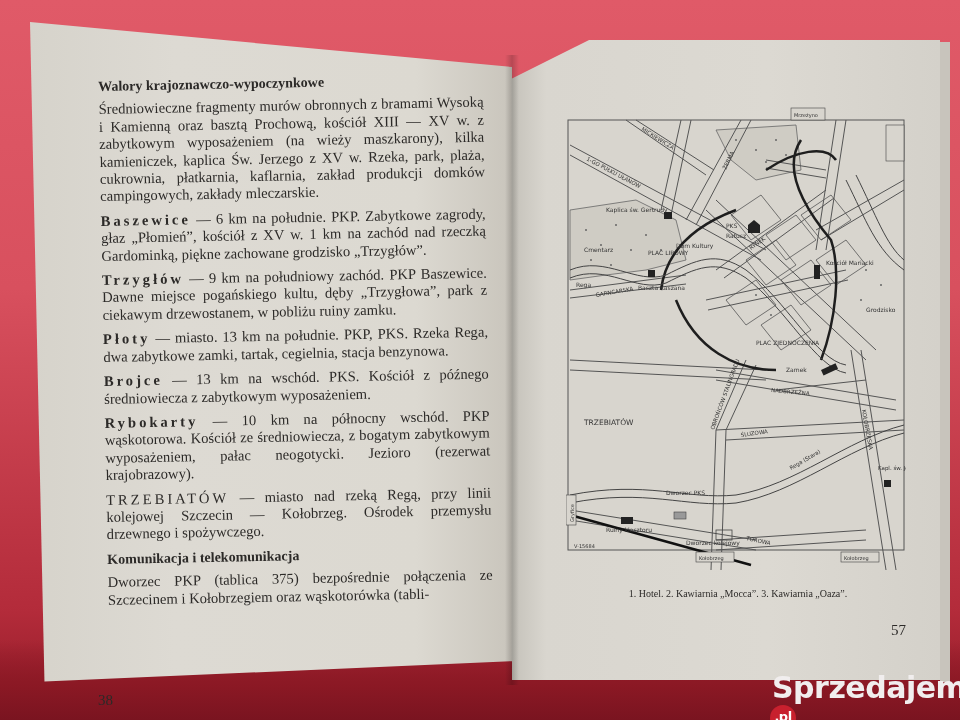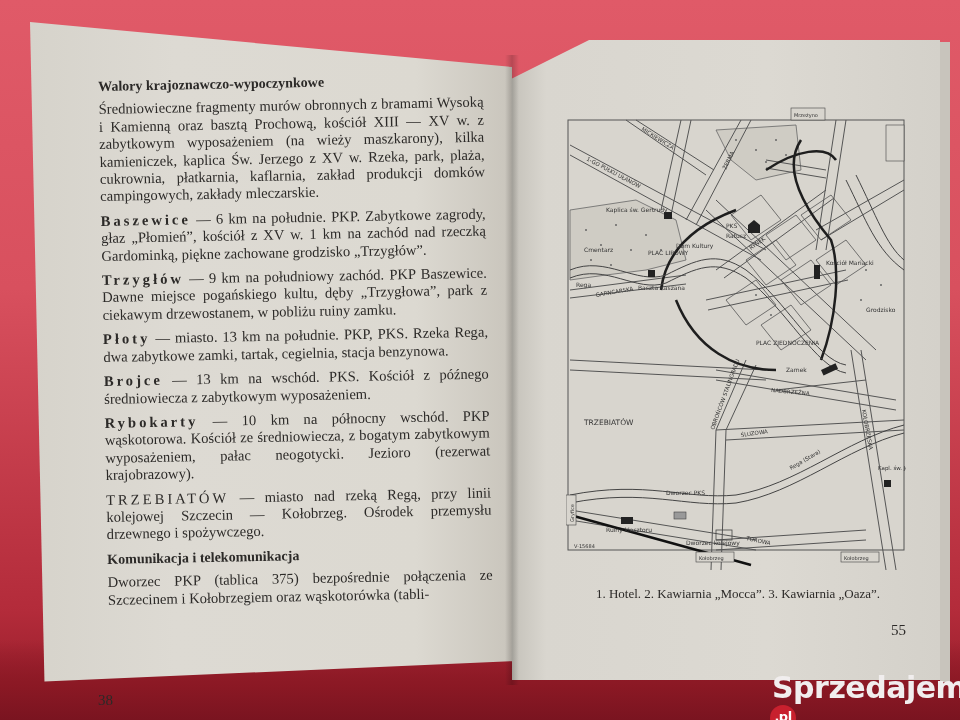--- a/index.html
+++ b/index.html
@@ -22,21 +22,21 @@
   .text-col{position:absolute;left:98px;top:78px;width:385px;color:#2c2a28;
     font-size:14.6px;line-height:17.4px;transform:rotate(-1.1deg);transform-origin:left top;}
   .text-col p{margin:0 0 7px 0;text-align:justify;}
   .h{font-weight:bold;font-size:14px;margin-bottom:6px;display:block;}
   .spaced{font-weight:bold;letter-spacing:3px;}
   .caps{letter-spacing:3px;}
   .page-num{position:absolute;font-size:15px;color:#2c2a28;}
 
   .map{position:absolute;left:566px;top:100px;width:340px;height:470px;}
   .caption{position:absolute;left:568px;top:586px;width:340px;text-align:center;
-    font-size:13px;line-height:15px;color:#2c2a28;}
+    font-size:10px;line-height:15px;color:#2c2a28;}
   .watermark{position:absolute;left:772px;top:670px;font-family:"DejaVu Sans",sans-serif;
     font-weight:bold;font-size:30px;color:#f1eeee;letter-spacing:-0.5px;}
   .watermark .tld{display:inline-block;background:#c8202e;color:#fff;font-size:13px;
     border-radius:50%;width:26px;height:26px;line-height:24px;text-align:center;vertical-align:top;margin-left:-2px;}
   svg text{font-family:"DejaVu Sans",sans-serif;}
 </style>
 </head>
 <body>
 
 <div class="bottom-shade"></div>
@@ -186,15 +186,15 @@
     <text x="228" y="17" font-size="5">Mrzeżyno</text>
     <text x="4" y="418" transform="rotate(-90 8 418)" font-size="5">Gryfice</text>
     <text x="8" y="448" font-size="5">V-15684</text>
     <text x="18" y="325" font-size="7.5" fill="#333">TRZEBIATÓW</text>
   </g>
 </svg>
 
 <div class="caption">
   <div>1. Hotel. 2. Kawiarnia „Mocca”. 3. Kawiarnia „Oaza”.</div>
 </div>
-<div class="page-num" style="left:891px;top:622px;">55</div>
+<div class="page-num" style="left:891px;top:622px;">57</div>
 
 <div class="watermark"><span>Sprzedajemy</span><span class="tld">.pl</span></div>
 
 </body></html>

